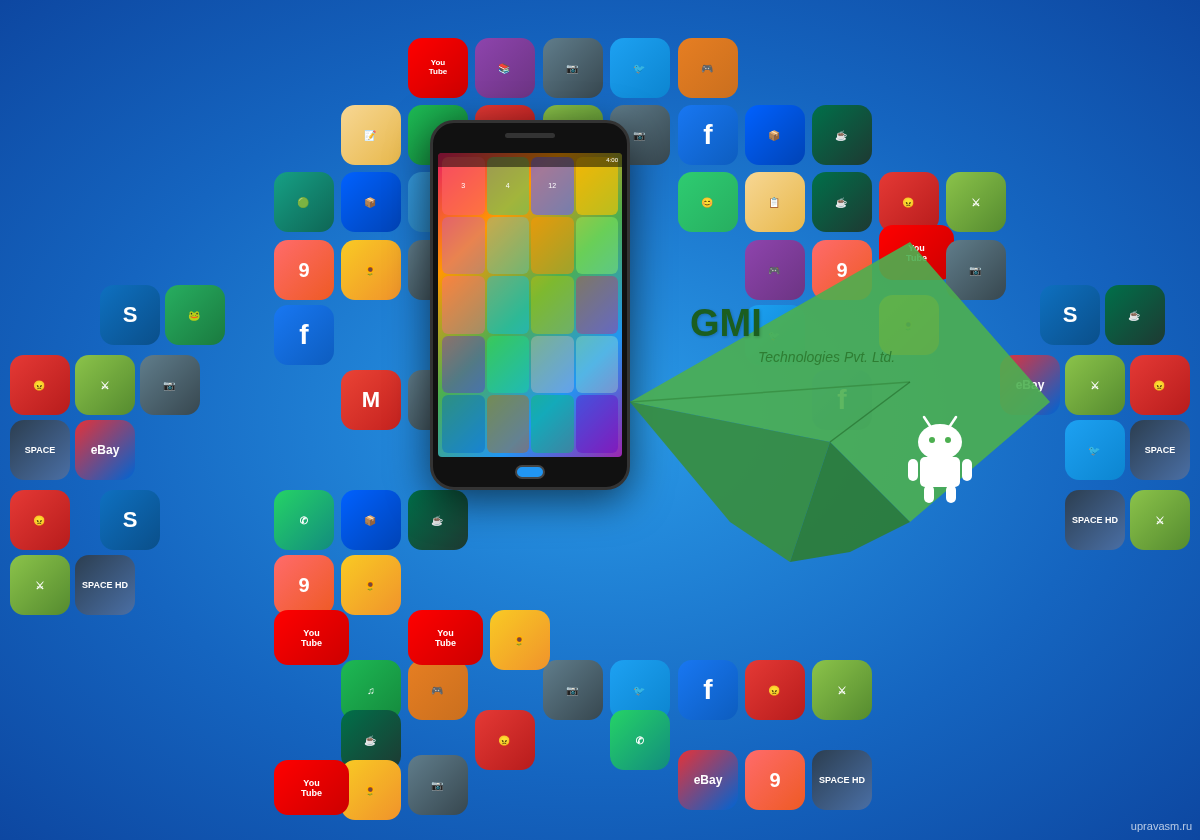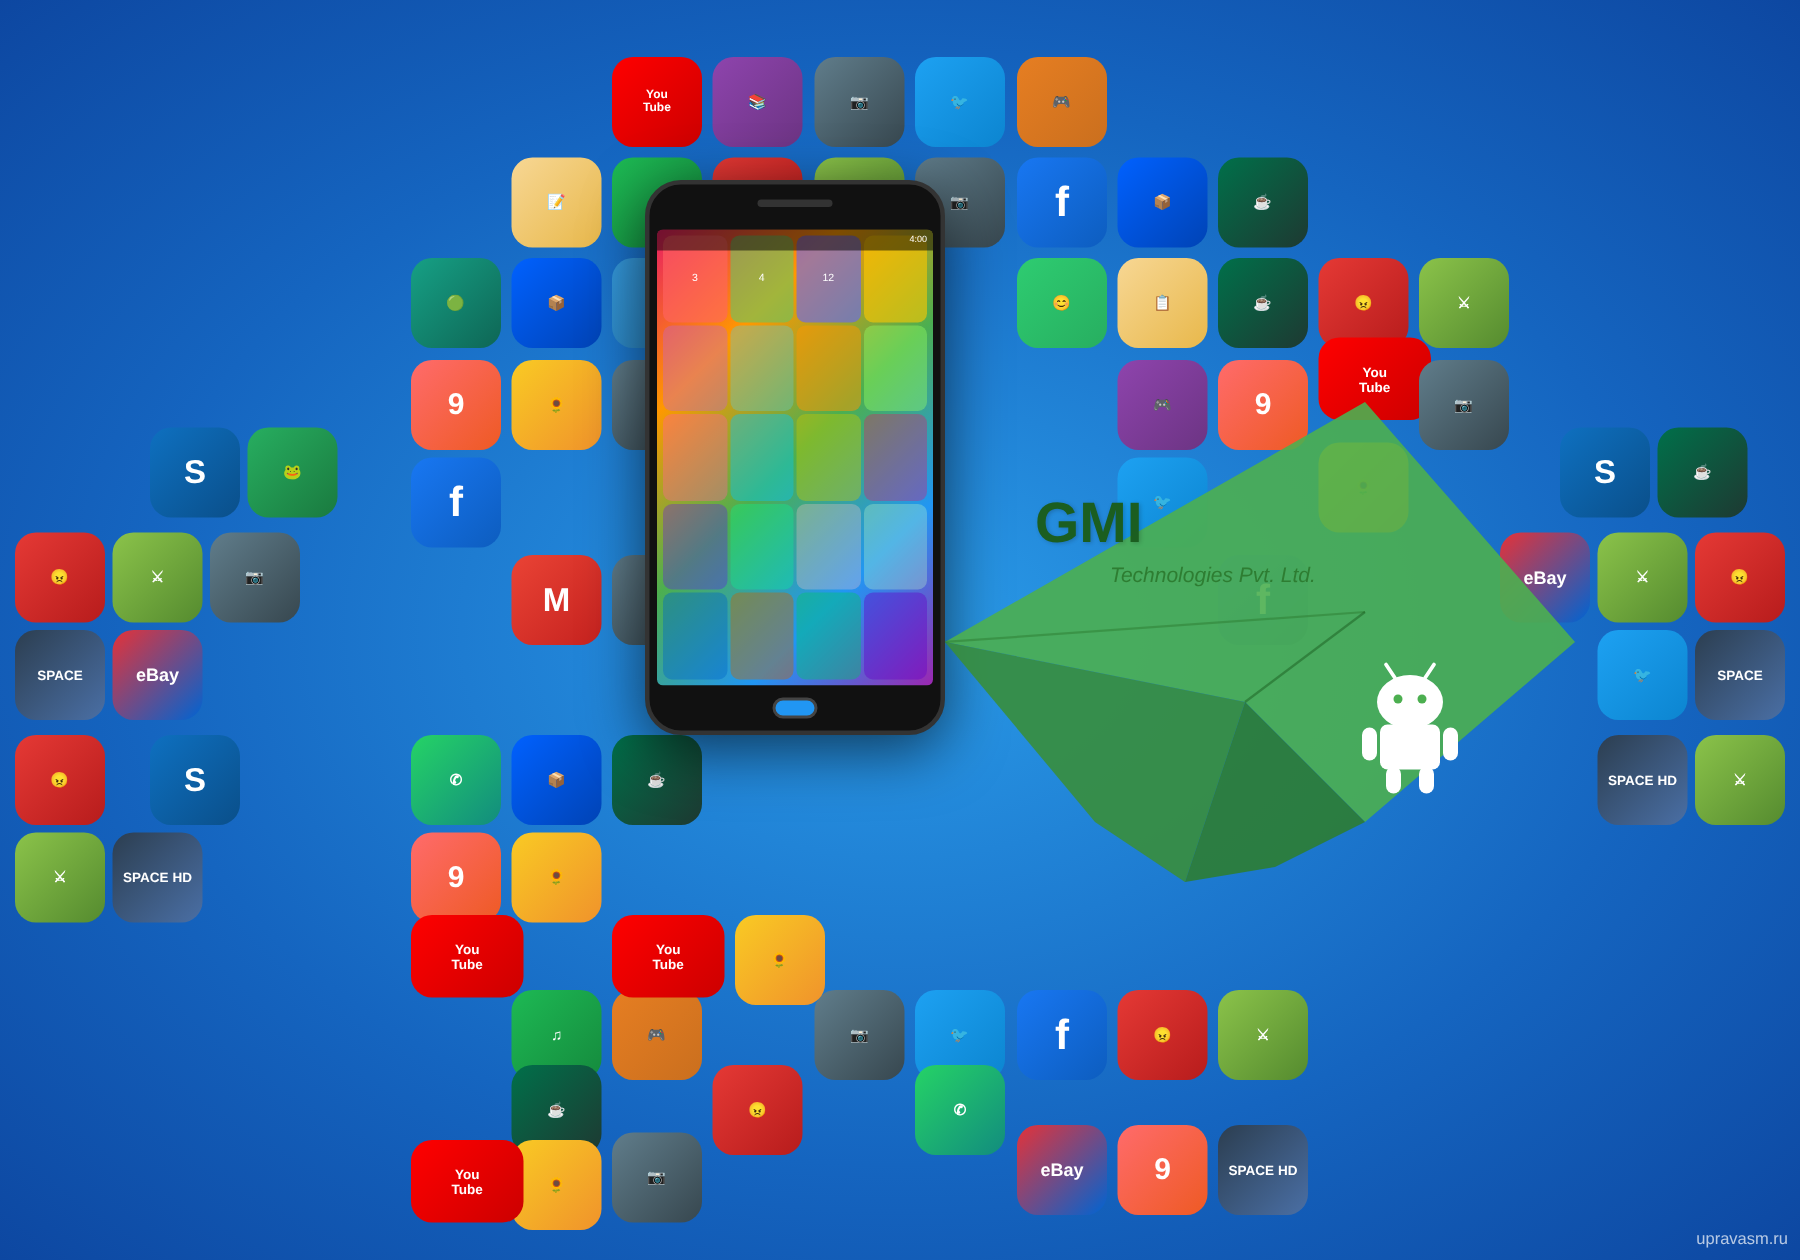--- a/index.html
+++ b/index.html
@@ -125,21 +125,21 @@
       justify-content: flex-end;
       padding-right: 4px;
       font-size: 6px;
       color: white;
     }
 
     
     .gmi-airplane {
       position: absolute;
       right: 150px;
-      top: 268px;
+      top: 242px;
       width: 420px;
       height: 320px;
       z-index: 30;
     }
 
     .plane-svg {
       position: absolute;
       top: 0;
       left: 0;
     }
@@ -351,19 +351,19 @@
 
       <rect x="14" y="63" width="10" height="18" rx="5" fill="white"></rect>
       <rect x="36" y="63" width="10" height="18" rx="5" fill="white"></rect>
     </g>
   </svg>
 
   <div style="position:absolute;top:60px;left:60px;">
     <div style="display:flex;align-items:center;gap:8px;margin-bottom:4px;">
       <span style="font-size:38px;font-weight:900;color:#1b5e20;text-shadow:1px 1px 3px rgba(0,0,0,0.2);">GMI</span>
     </div>
-    <div style="font-size:14px;color:#2e7d32;font-style:italic;margin-left:50px;">Technologies Pvt. Ltd.</div>
+    <div style="font-size:14px;color:#2e7d32;font-style:italic;margin-left:68px;">Technologies Pvt. Ltd.</div>
   </div>
 </div>
 
 <div class="watermark">
   <span>upravasm.ru</span>
 </div>
 
 </body></html>

